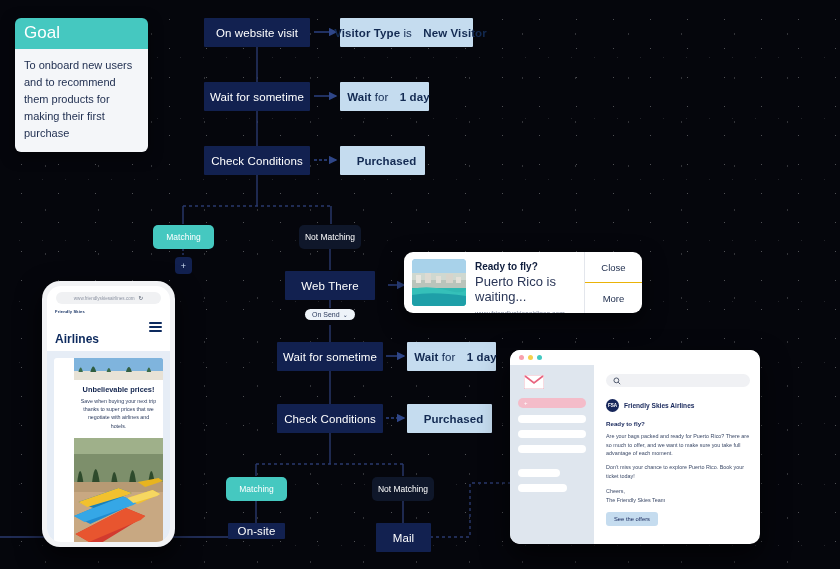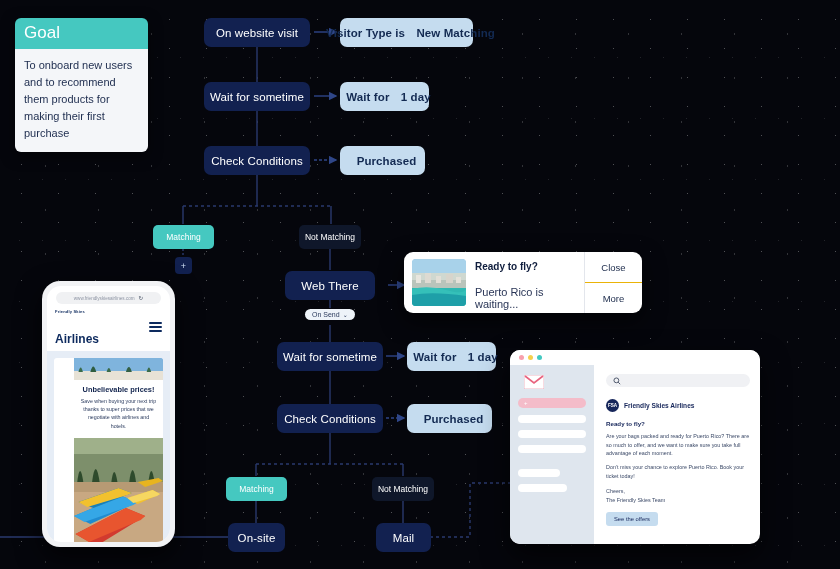--- a/index.html
+++ b/index.html
@@ -23,30 +23,30 @@
     pointer-events:none;
   }
 
   
   .wires{ position:absolute; inset:0; pointer-events:none; }
 
   
   .node{
     position:absolute;
     display:flex; align-items:center; justify-content:center;
-    border-radius:7px;
+    border-radius:1px;
     font-size:11.5px;
     letter-spacing:.1px;
     white-space:nowrap;
     z-index:5;
   }
   .node-dark{ background:#122150; color:#ffffff; }
   .node-light{ background:#c5dcef; color:#132a52; }
   .node-light b{ font-weight:700;margin-left:8px; }
-  .node-light .muted{ font-weight:700;margin-top:12px; }
+  .node-light .muted{ font-weight:400;margin-top:12px; }
 
   .pill{
     position:absolute; display:flex; align-items:center; justify-content:center;
     border-radius:5px; font-size:8.5px; color:#ffffff; z-index:6; white-space:nowrap;
   }
   .pill-match{ background:#45c8c0; }
   .pill-nomatch{ background:#0f172a; color:#ffffff; }
 
   .plusbtn{
     position:absolute; width:17px; height:17px; border-radius:4px;
@@ -73,21 +73,21 @@
   
   .wpn{
     position:absolute; left:404px; top:252px; width:238px; height:61px;
     background:#ffffff; border-radius:9px; z-index:9;
     box-shadow:0 8px 22px rgba(0,0,0,.65);
     display:flex; overflow:hidden;
   }
   .wpn-thumb{ width:54px; margin:7px 0 7px 8px; border-radius:4px; overflow:hidden; flex:none; position:relative; }
   .wpn-body{ flex:1; padding:9px 8px 6px 9px; min-width:0; }
   .wpn-title{ font-size:10px; font-weight:700; color:#0f1d3d; }
-  .wpn-sub{ font-size:11px; color:#2a3657; margin-top:14px; }
+  .wpn-sub{ font-size:13px; color:#2a3657; margin-top:2px; }
   .wpn-url{ font-size:6.8px; color:#7f879c; margin-top:6px; }
   .wpn-acts{ width:58px; border-left:1px solid #e3e6ec; flex:none; display:flex; flex-direction:column; }
   .wpn-act{
     flex:1; display:flex; align-items:center; justify-content:center;
     font-size:9.5px; color:#1b2a4a;
   }
   .wpn-act+.wpn-act{ border-top:1px solid #eab308; }
 
   
   .phone{
@@ -198,21 +198,21 @@
   <div class="goal">
     <div class="goal-head">Goal</div>
     <div class="goal-body">To onboard new users and to recommend them products for making their first purchase</div>
   </div>
 
   <div class="node node-dark" style="left:204px;top:18px;width:106px;height:29px;">
     <span>On website visit</span>
   </div>
 
   <div class="node node-light" style="left:340px;top:18px;width:133px;height:29px;">
-    <span><b>Visitor Type</b><span class="muted"> is </span><b>New Matching</b></span>
+    <span><b>Visitor Type</b><span class="muted"> is </span><b>New Visitor</b></span>
   </div>
 
   <div class="node node-dark" style="left:204px;top:82px;width:106px;height:29px;">
     <span>Wait for sometime</span>
   </div>
 
   <div class="node node-light" style="left:340px;top:82px;width:89px;height:29px;">
     <span><b>Wait</b><span class="muted"> for </span><b>1 day</b></span>
   </div>
 
@@ -260,21 +260,21 @@
     <span><b>Purchased</b></span>
   </div>
 
   <div class="pill pill-match" style="left:226px;top:477px;width:61px;height:24px;">
     <span>Matching</span>
   </div>
   <div class="pill pill-nomatch" style="left:372px;top:477px;width:62px;height:24px;">
     <span>Not Matching</span>
   </div>
 
-  <div class="node node-dark" style="left:228px;top:523px;width:57px;height:29px;">
+  <div class="node node-dark" style="left:228px;top:523px;width:57px;height:16px;">
     <span>On-site</span>
   </div>
 
   <div class="node node-dark" style="left:376px;top:523px;width:55px;height:29px;">
     <span>Mail</span>
   </div>
 
   <div class="wpn">
     <div class="wpn-thumb">
       <svg width="100%" height="100%" viewBox="0 0 54 47" preserveAspectRatio="none">

